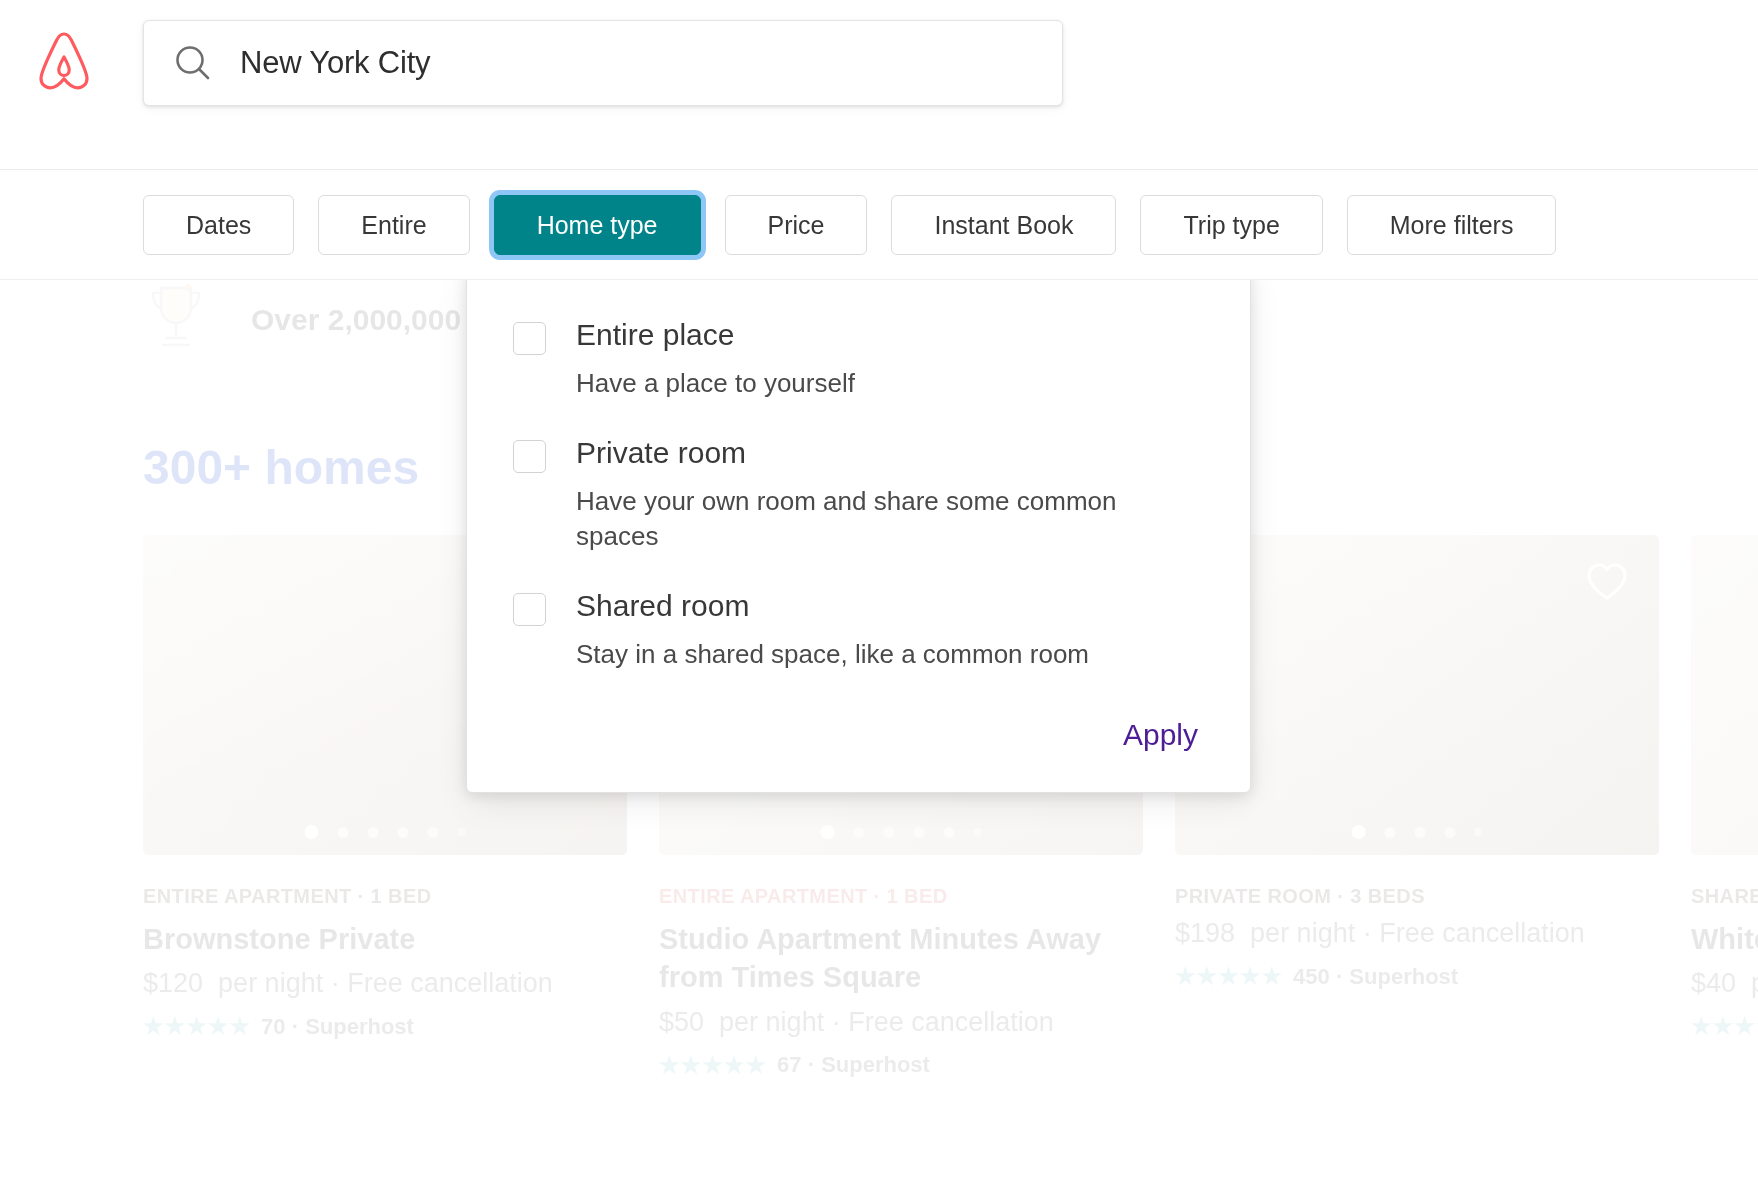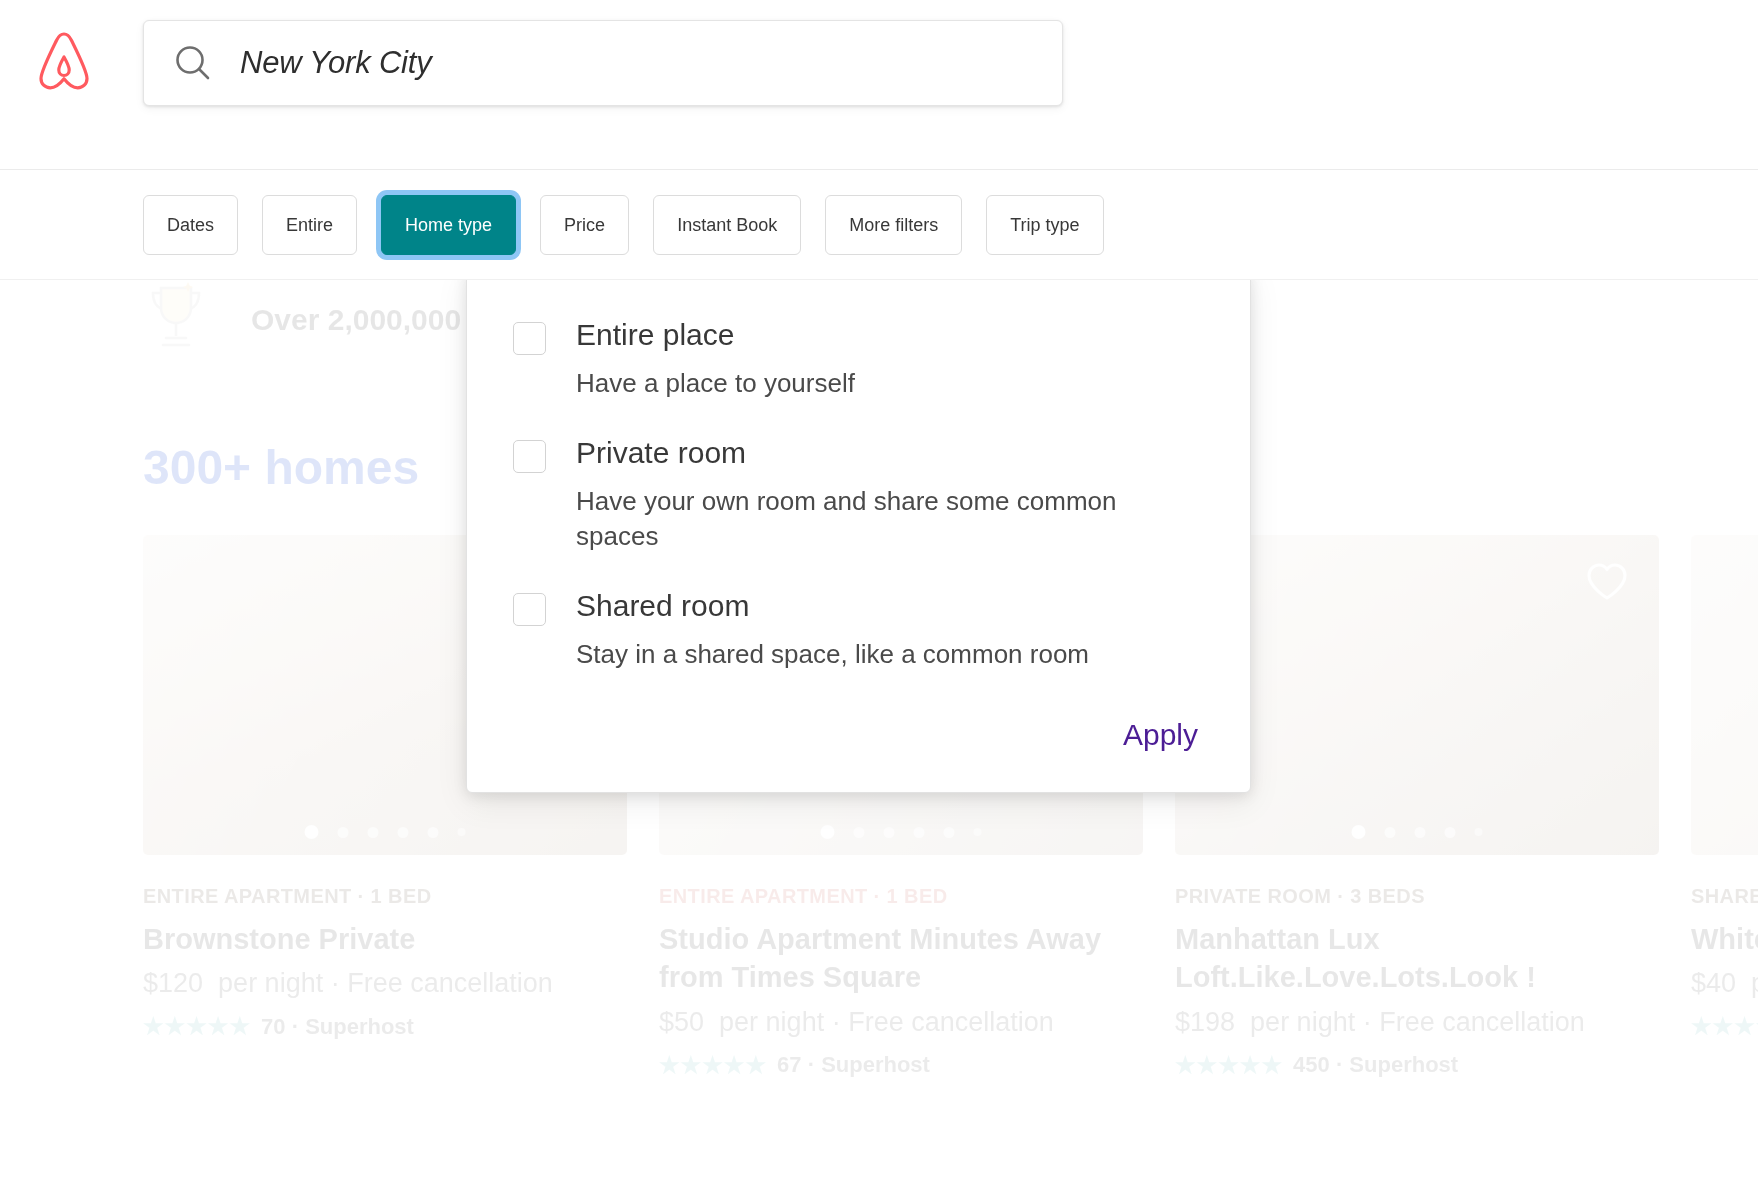--- a/index.html
+++ b/index.html
@@ -14,21 +14,20 @@
 
   
   .header {
     position: relative;
     height: 170px;
     border-bottom: 1px solid #ebebeb;
     display: flex;
     align-items: center;
     background: #fff;
     z-index: 30;
-    font-style: italic;
   }
   .logo {
     position: absolute;
     left: 35px; top: 30px;
     width: 58px; height: 62px;
   }
   .search-box {
     position: absolute;
     left: 143px; top: 20px;
     width: 920px; height: 86px;
@@ -56,26 +55,26 @@
     background: #fff;
     display: flex;
     align-items: center;
     padding-left: 143px;
     gap: 24px;
     border-bottom: 1px solid #f0f0f0;
     z-index: 25;
   }
   .fbtn {
     height: 60px;
-    padding: 0 23px;
+    padding: 0 42px;
     border: 1px solid #dcdcdc;
     border-radius: 6px;
     background: #fff;
     color: #383838;
-    font-size: 18px;
+    font-size: 25px;
     font-family: "Liberation Sans", sans-serif;
     line-height: 58px;
     white-space: nowrap;
     cursor: pointer;
   }
   .fbtn.active {
     background: #008489;
     border-color: #008489;
     color: #ffffff;
     box-shadow: 0 0 0 5px #8ec6f5;
@@ -263,22 +262,22 @@
     <span class="search-value" title="Where are you going?">New York City</span>
   </div>
 </div>
 
 <div class="filterbar">
   <button class="fbtn">Dates</button>
   <button class="fbtn">Entire</button>
   <button class="fbtn active">Home type</button>
   <button class="fbtn">Price</button>
   <button class="fbtn">Instant Book</button>
+  <button class="fbtn">Trip type</button>
   <button class="fbtn">More filters</button>
-  <button class="fbtn">Trip type</button>
 </div>
 
 <div class="content">
 
   <div class="promo">
     <span>
       <svg width="66" height="76" viewBox="0 0 66 76" fill="none">
         <path d="M18 8h30v20c0 8.3-6.7 15-15 15s-15-6.7-15-15V8z" stroke="#cfcfcf" stroke-width="2.6" fill="#fdf0d8"></path>
         <path d="M18 13H10c0 9 3.5 14 9 15.5" stroke="#cfcfcf" stroke-width="2.6" fill="none"></path>
         <path d="M48 13h8c0 9-3.5 14-9 15.5" stroke="#cfcfcf" stroke-width="2.6" fill="none"></path>
@@ -353,21 +352,20 @@
         </span>
         <div class="dots">
           <span class="dot active"></span>
           <span class="dot"></span>
           <span class="dot"></span>
           <span class="dot"></span>
           <span class="dot small"></span>
         </div>
       </div>
       <div class="card-meta">PRIVATE ROOM · 3 BEDS</div>
-      <div class="card-title">Manhattan Lux Loft.Like.Love.Lots.Look !</div>
       <div class="card-price">
         <span>$198</span>
         &nbsp;<span>per night · Free cancellation</span>
       </div>
       <div class="card-rating">
         <span class="stars">★★★★★</span>
         <span>450 · Superhost</span>
       </div>
     </div>
 

